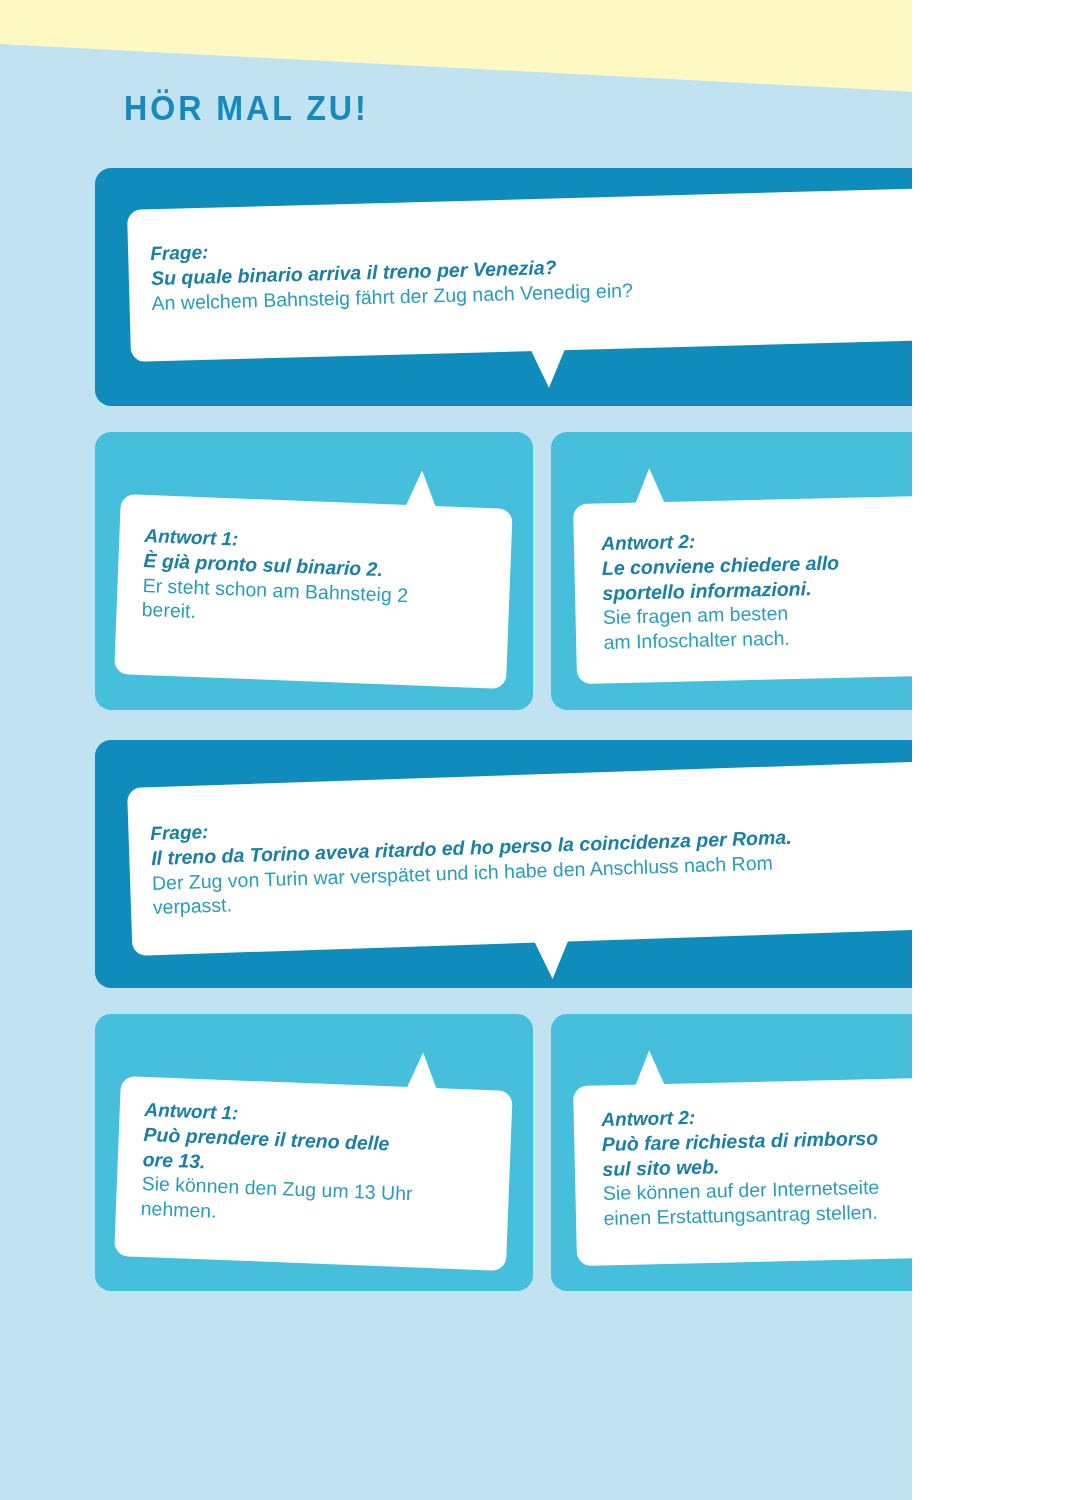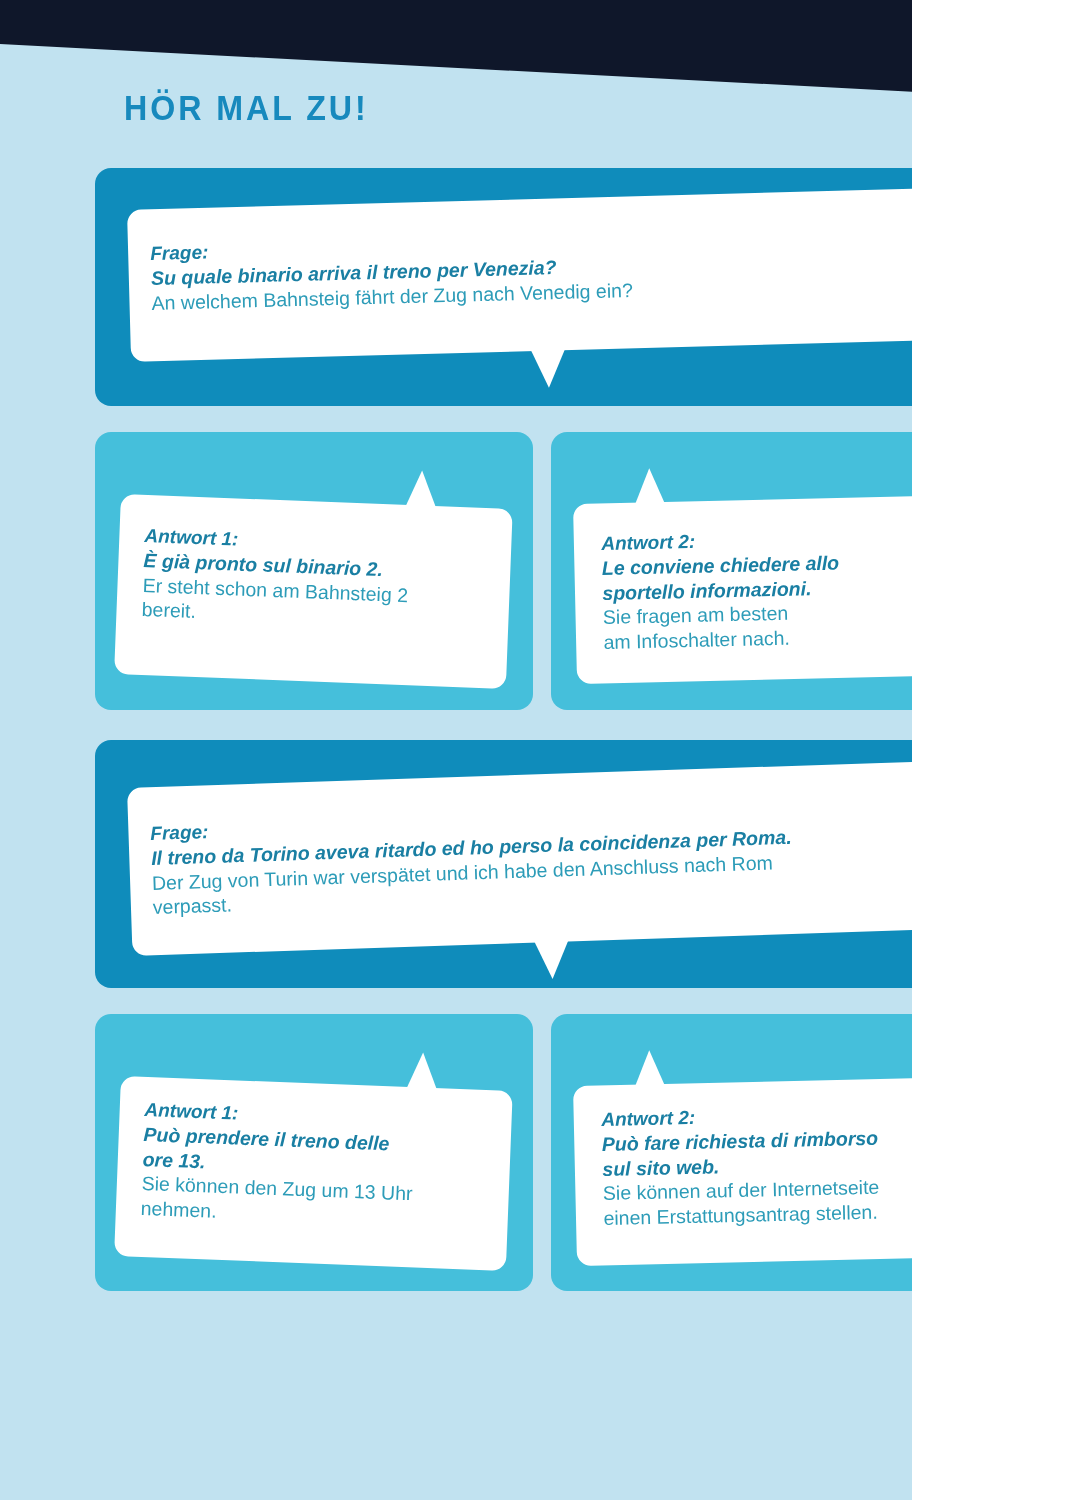--- a/index.html
+++ b/index.html
@@ -8,21 +8,21 @@
     background: #ffffff;
   }
   body {
     font-family: "Liberation Sans", sans-serif;
   }
   #page {
     position: relative;
     width: 912px;
     height: 1500px;
     overflow: hidden;
-    background: #0f172a;
+    background: #fef9c3;
     text-decoration: underline;
   }
   
   .bg-field {
     position: absolute;
     left: 0; top: 0;
     width: 1071px;
     height: 1500px;
     background: #c1e2f0;
     clip-path: polygon(0 44px, 1071px 100px, 1071px 1500px, 0 1500px);

